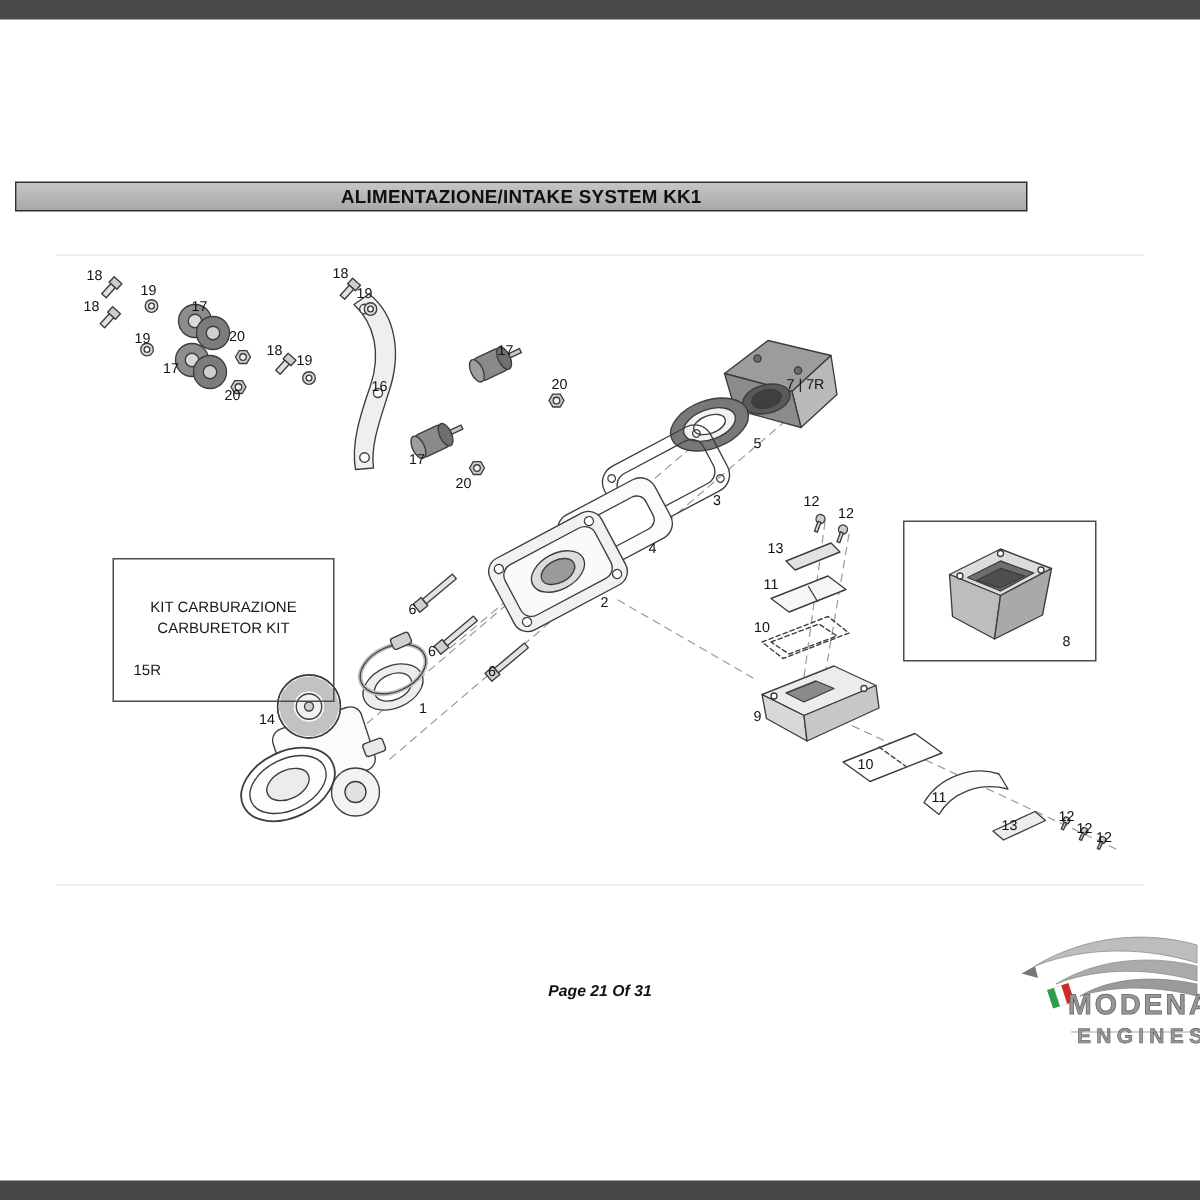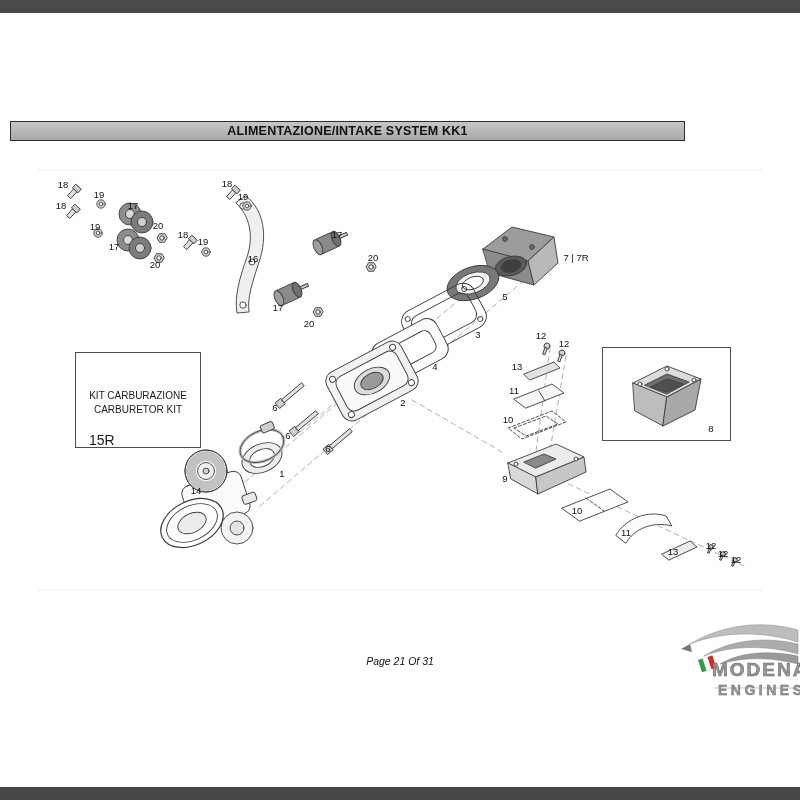--- a/index.html
+++ b/index.html
@@ -7,29 +7,29 @@
   body{position:relative;background:#fff;font-family:"Liberation Sans",sans-serif;overflow:hidden}
   .bar{position:absolute;left:0;width:800px;background:#4a4a4a}
   .bar.top{top:0;height:13px}
   .bar.bottom{bottom:0;height:13px;background:#474747}
   .title-bar{position:absolute;left:10px;top:121px;width:675px;height:20px;
     background:linear-gradient(#c6c6c6,#a8a8a8);border:1px solid #2e2e2e;
     display:flex;align-items:center;justify-content:center;z-index:2}
   .title-bar span{font-size:12.5px;font-weight:bold;color:#101010;letter-spacing:.2px}
   #diagram{position:absolute;left:0;top:0;z-index:1}
   .box{position:absolute;border:1px solid #4d4d4d;background:transparent;z-index:2}
-  .kit-box{left:75px;top:352px;width:126px;height:96px;padding-top:36px;text-align:center;
+  .kit-box{left:75px;top:372px;width:148px;height:96px;padding-top:26px;text-align:center;
     font-size:10px;line-height:1.35;color:#1a1a1a}
-  .kit-box .code{text-align:left;padding-left:13px;margin-top:15px;font-size:14px}
+  .kit-box .code{text-align:left;padding-left:13px;margin-top:15px;font-size:10px}
   .part8-box{left:602px;top:347px;width:129px;height:94px}
   .callout-layer{position:absolute;left:0;top:0;width:800px;height:800px;z-index:3}
   .callout{position:absolute;transform:translate(-50%,-50%);font-size:9.5px;font-weight:normal;
     color:#111;white-space:nowrap}
   .page-number{position:absolute;left:0;top:655px;width:800px;text-align:center;font-size:10.5px;
-    font-weight:normal;font-style:italic;color:#111;z-index:2}
+    font-weight:bold;font-style:italic;color:#111;z-index:2}
   .logo{position:absolute;right:0;top:618px;z-index:2}
 </style>
 </head>
 <body>
 
 <div class="bar top"></div>
 
 <div class="title-bar">
   <span>ALIMENTAZIONE/INTAKE SYSTEM KK1</span>
 </div>
@@ -316,37 +316,37 @@
     <div class="callout" style="left: 155px; top: 264px;">20</div>
     <div class="callout" style="left: 227px; top: 183px;">18</div>
     <div class="callout" style="left: 243px; top: 196px;">19</div>
     <div class="callout" style="left: 183px; top: 234px;">18</div>
     <div class="callout" style="left: 203px; top: 241px;">19</div>
     <div class="callout" style="left: 253px; top: 258px;">16</div>
     <div class="callout" style="left: 337px; top: 234px;">17</div>
     <div class="callout" style="left: 373px; top: 257px;">20</div>
     <div class="callout" style="left: 278px; top: 307px;">17</div>
     <div class="callout" style="left: 309px; top: 323px;">20</div>
-    <div class="callout" style="left: 576px; top: 257px;">7 | 7R</div>
+    <div class="callout" style="left: 537px; top: 257px;">7 | 7R</div>
     <div class="callout" style="left: 505px; top: 296px;">5</div>
     <div class="callout" style="left: 478px; top: 334px;">3</div>
     <div class="callout" style="left: 435px; top: 366px;">4</div>
     <div class="callout" style="left: 403px; top: 402px;">2</div>
     <div class="callout" style="left: 541px; top: 335px;">12</div>
     <div class="callout" style="left: 564px; top: 343px;">12</div>
     <div class="callout" style="left: 517px; top: 366px;">13</div>
     <div class="callout" style="left: 514px; top: 390px;">11</div>
     <div class="callout" style="left: 508px; top: 419px;">10</div>
     <div class="callout" style="left: 711px; top: 428px;">8</div>
     <div class="callout" style="left: 275px; top: 407px;">6</div>
     <div class="callout" style="left: 288px; top: 435px;">6</div>
     <div class="callout" style="left: 328px; top: 448px;">6</div>
     <div class="callout" style="left: 282px; top: 473px;">1</div>
     <div class="callout" style="left: 505px; top: 478px;">9</div>
-    <div class="callout" style="left: 178px; top: 490px; margin-left: 18px;">14</div>
+    <div class="callout" style="left: 178px; top: 480px;">14</div>
     <div class="callout" style="left: 577px; top: 510px;">10</div>
     <div class="callout" style="left: 626px; top: 532px;">11</div>
     <div class="callout" style="left: 673px; top: 551px;">13</div>
     <div class="callout" style="left: 711px; top: 545px;">12</div>
     <div class="callout" style="left: 723px; top: 553px;">12</div>
     <div class="callout" style="left: 736px; top: 559px;">12</div>
   </div>
 
 <div class="page-number">Page 21 Of 31</div>
 

